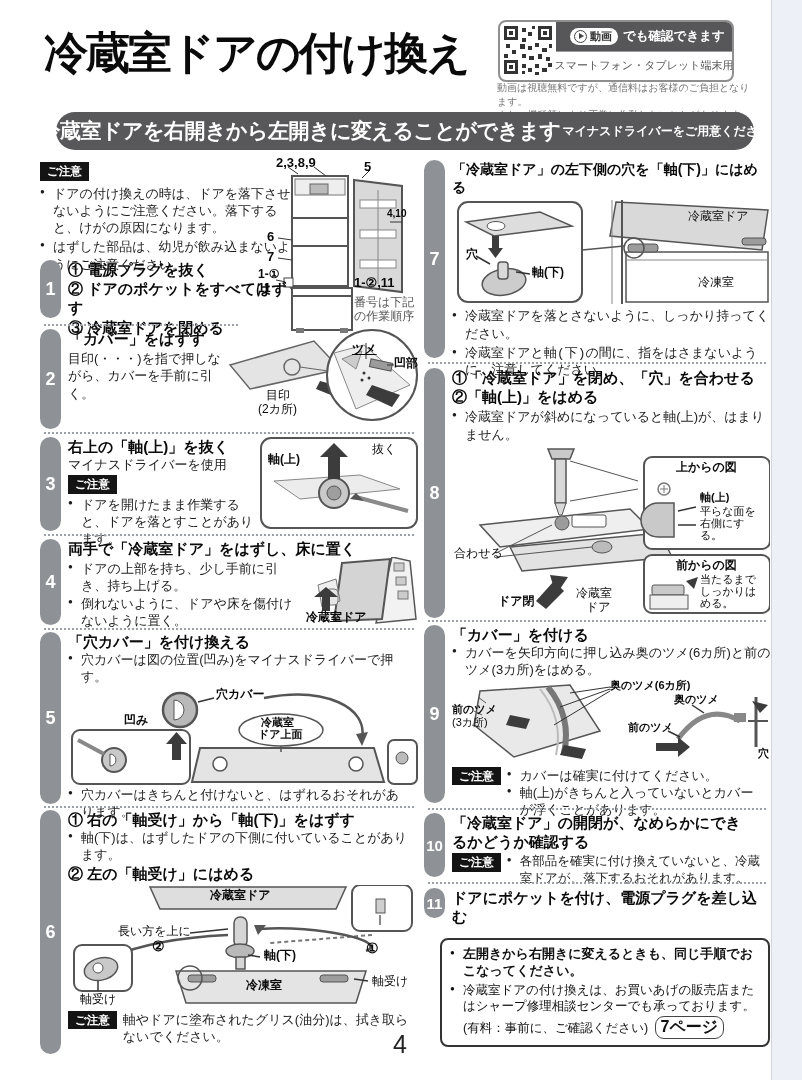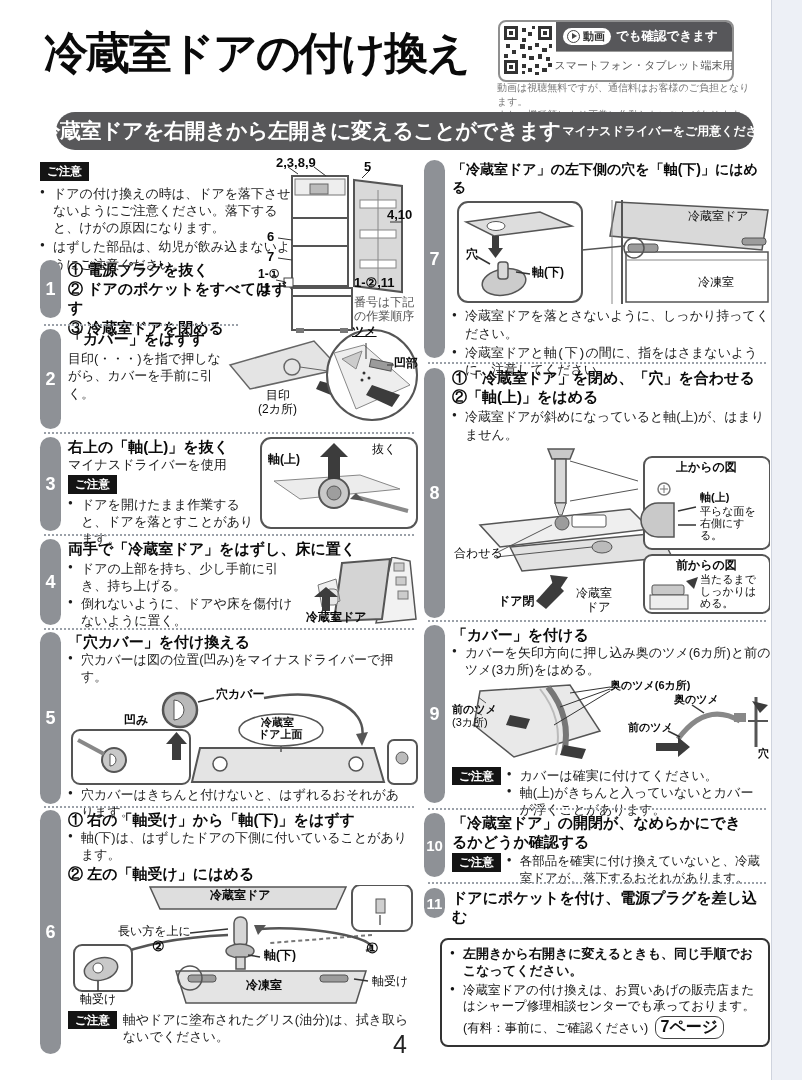--- a/index.html
+++ b/index.html
@@ -4,21 +4,21 @@
 <style>
   html,body{margin:0;padding:0;background:#dfe4ee;font-family:"Liberation Sans",sans-serif;}
   .page{position:relative;width:802px;height:1080px;background:#fff;overflow:hidden;color:#111;}
   .edge-right{position:absolute;right:0;top:0;width:30px;height:1080px;background:#edf0f6;border-left:1px solid #cfd4de;}
 
   .title{position:absolute;left:44px;top:24px;font-size:44px;font-weight:bold;letter-spacing:-2px;color:#0a0a0a;white-space:nowrap;}
 
   .video-box{position:absolute;left:498px;top:20px;width:232px;height:58px;border:2px solid #8f8f8f;border-radius:8px;background:#fff;display:flex;overflow:hidden;}
   .qr{width:52px;height:52px;margin:2px;flex:none;}
   .vb-right{flex:1;display:flex;flex-direction:column;min-width:0;}
-  .vb-top{background:#57575a;color:#fff;display:flex;align-items:center;gap:5px;padding:0 7px;flex:1;}
+  .vb-top{background:#57575a;color:#fff;display:flex;align-items:center;gap:5px;padding:0 14px;flex:1;}
   .play-pill{background:#fff;color:#333;border-radius:9px;font-size:11px;font-weight:bold;padding:1px 6px 1px 4px;display:inline-flex;align-items:center;gap:3px;flex:none;}
   .play-circ{width:11px;height:11px;border:1.5px solid #444;border-radius:50%;display:inline-flex;align-items:center;justify-content:center;}
   .play-tri{width:0;height:0;border-left:5px solid #444;border-top:3px solid transparent;border-bottom:3px solid transparent;margin-left:1px;}
   .vb-top-text{font-size:12.5px;font-weight:bold;white-space:nowrap;}
   .vb-bottom{display:flex;align-items:center;justify-content:center;font-size:11px;color:#555;border-top:1px solid #9a9a9a;flex:1;white-space:nowrap;}
   .fine-print{position:absolute;left:497px;top:81px;width:262px;font-size:10px;color:#777;line-height:1.35;}
 
   .banner{position:absolute;left:56px;top:112px;width:698px;height:38px;background:#58585a;border-radius:19px;color:#fff;display:flex;align-items:center;justify-content:center;white-space:nowrap;}
   .banner-main{font-size:21px;font-weight:bold;letter-spacing:-0.5px;}
   .banner-sub{font-size:12px;font-weight:bold;margin-left:2px;}
@@ -148,21 +148,21 @@
         <line x1="64" y1="16" x2="52" y2="7" stroke="#333" stroke-width="1"></line>
         <line x1="100" y1="18" x2="108" y2="10" stroke="#333" stroke-width="1"></line>
         <line x1="140" y1="62" x2="128" y2="62" stroke="#333" stroke-width="1"></line>
         <line x1="30" y1="80" x2="16" y2="78" stroke="#333" stroke-width="1"></line>
         <line x1="30" y1="100" x2="16" y2="98" stroke="#333" stroke-width="1"></line>
         <polyline points="14,120 24,122 30,130" fill="none" stroke="#333" stroke-width="1"></polyline>
         <rect x="22" y="118" width="9" height="9" fill="#fff" stroke="#444"></rect>
       </svg>
       <span class="lbl lblb" style="left:14px;top:-4px;font-size:13px;">2,3,8,9</span>
       <span class="lbl lblb" style="left:102px;top:0;font-size:13px;">5</span>
-      <span class="lbl lblb" style="left:125px;top:48px;font-size:13px;">4,10</span>
+      <span class="lbl lblb" style="left:125px;top:48px;font-size:10px;">4,10</span>
       <span class="lbl lblb" style="left:5px;top:70px;font-size:13px;">6</span>
       <span class="lbl lblb" style="left:5px;top:90px;font-size:13px;">7</span>
       <span class="lbl lblb" style="left:-4px;top:108px;">1-①</span>
       <span class="lbl lblb" style="left:-4px;top:122px;">11</span>
       <span class="lbl lblb" style="left:92px;top:116px;font-size:13px;">1-②,11</span>
       <span class="lbl" style="left:92px;top:136px;color:#555;">番号は下記</span>
       <span class="lbl" style="left:92px;top:150px;color:#555;">の作業順序</span>
     </div>
 
     <div class="step" style="top:100px;height:58px;">
@@ -192,21 +192,21 @@
             <polygon points="148,62 176,72 168,84 142,72" fill="#3c3c3c"></polygon>
             <circle cx="140" cy="50" r="1.5" fill="#333"></circle>
               <circle cx="145" cy="55" r="1.5" fill="#333"></circle>
               <circle cx="138" cy="57" r="1.5" fill="#333"></circle>
             <line x1="142" y1="20" x2="142" y2="36" stroke="#333" stroke-width="1"></line>
             <line x1="170" y1="42" x2="163" y2="42" stroke="#333" stroke-width="1"></line>
             <line x1="76" y1="44" x2="104" y2="48" stroke="#666" stroke-width="1"></line>
           </svg>
           <span class="lbl" style="left:42px;top:66px;">目印</span>
           <span class="lbl" style="left:34px;top:80px;">(2カ所)</span>
-          <span class="lbl lblb" style="left:128px;top:2px;text-decoration:underline;">ツメ</span>
+          <span class="lbl lblb" style="left:128px;top:20px;text-decoration:underline;">ツメ</span>
           <span class="lbl lblb" style="left:170px;top:34px;">凹部</span>
         </div>
       </div>
     </div>
     <div class="dots" style="top:272px;"></div>
 
     <div class="step" style="top:277px;height:94px;">
       <div class="pill">3</div>
       <div class="sbody">
         <div class="h15">右上の「軸(上)」を抜く</div>

